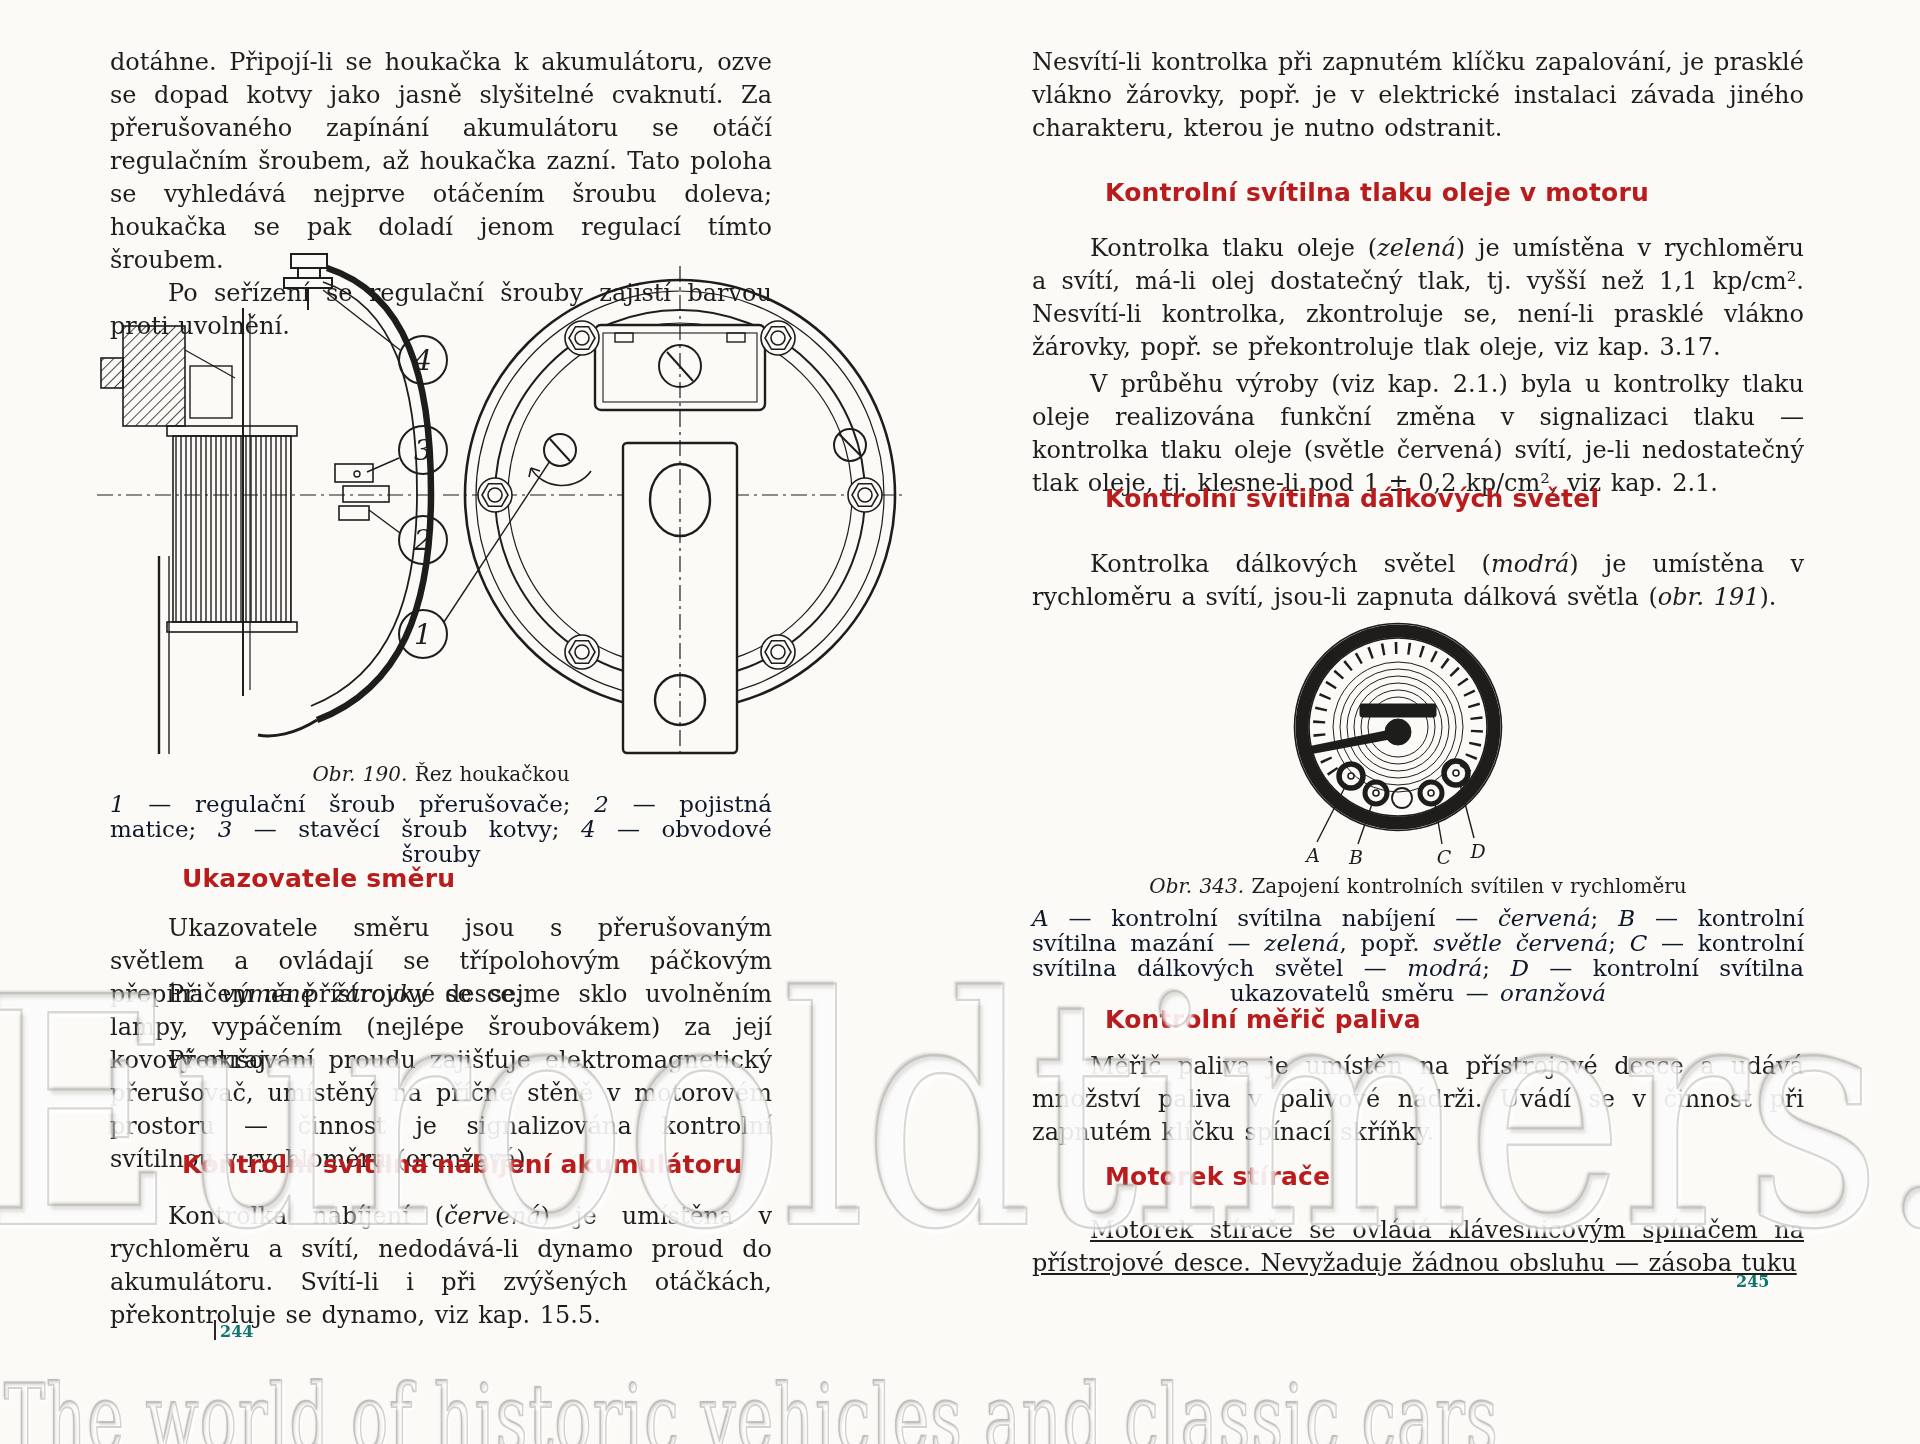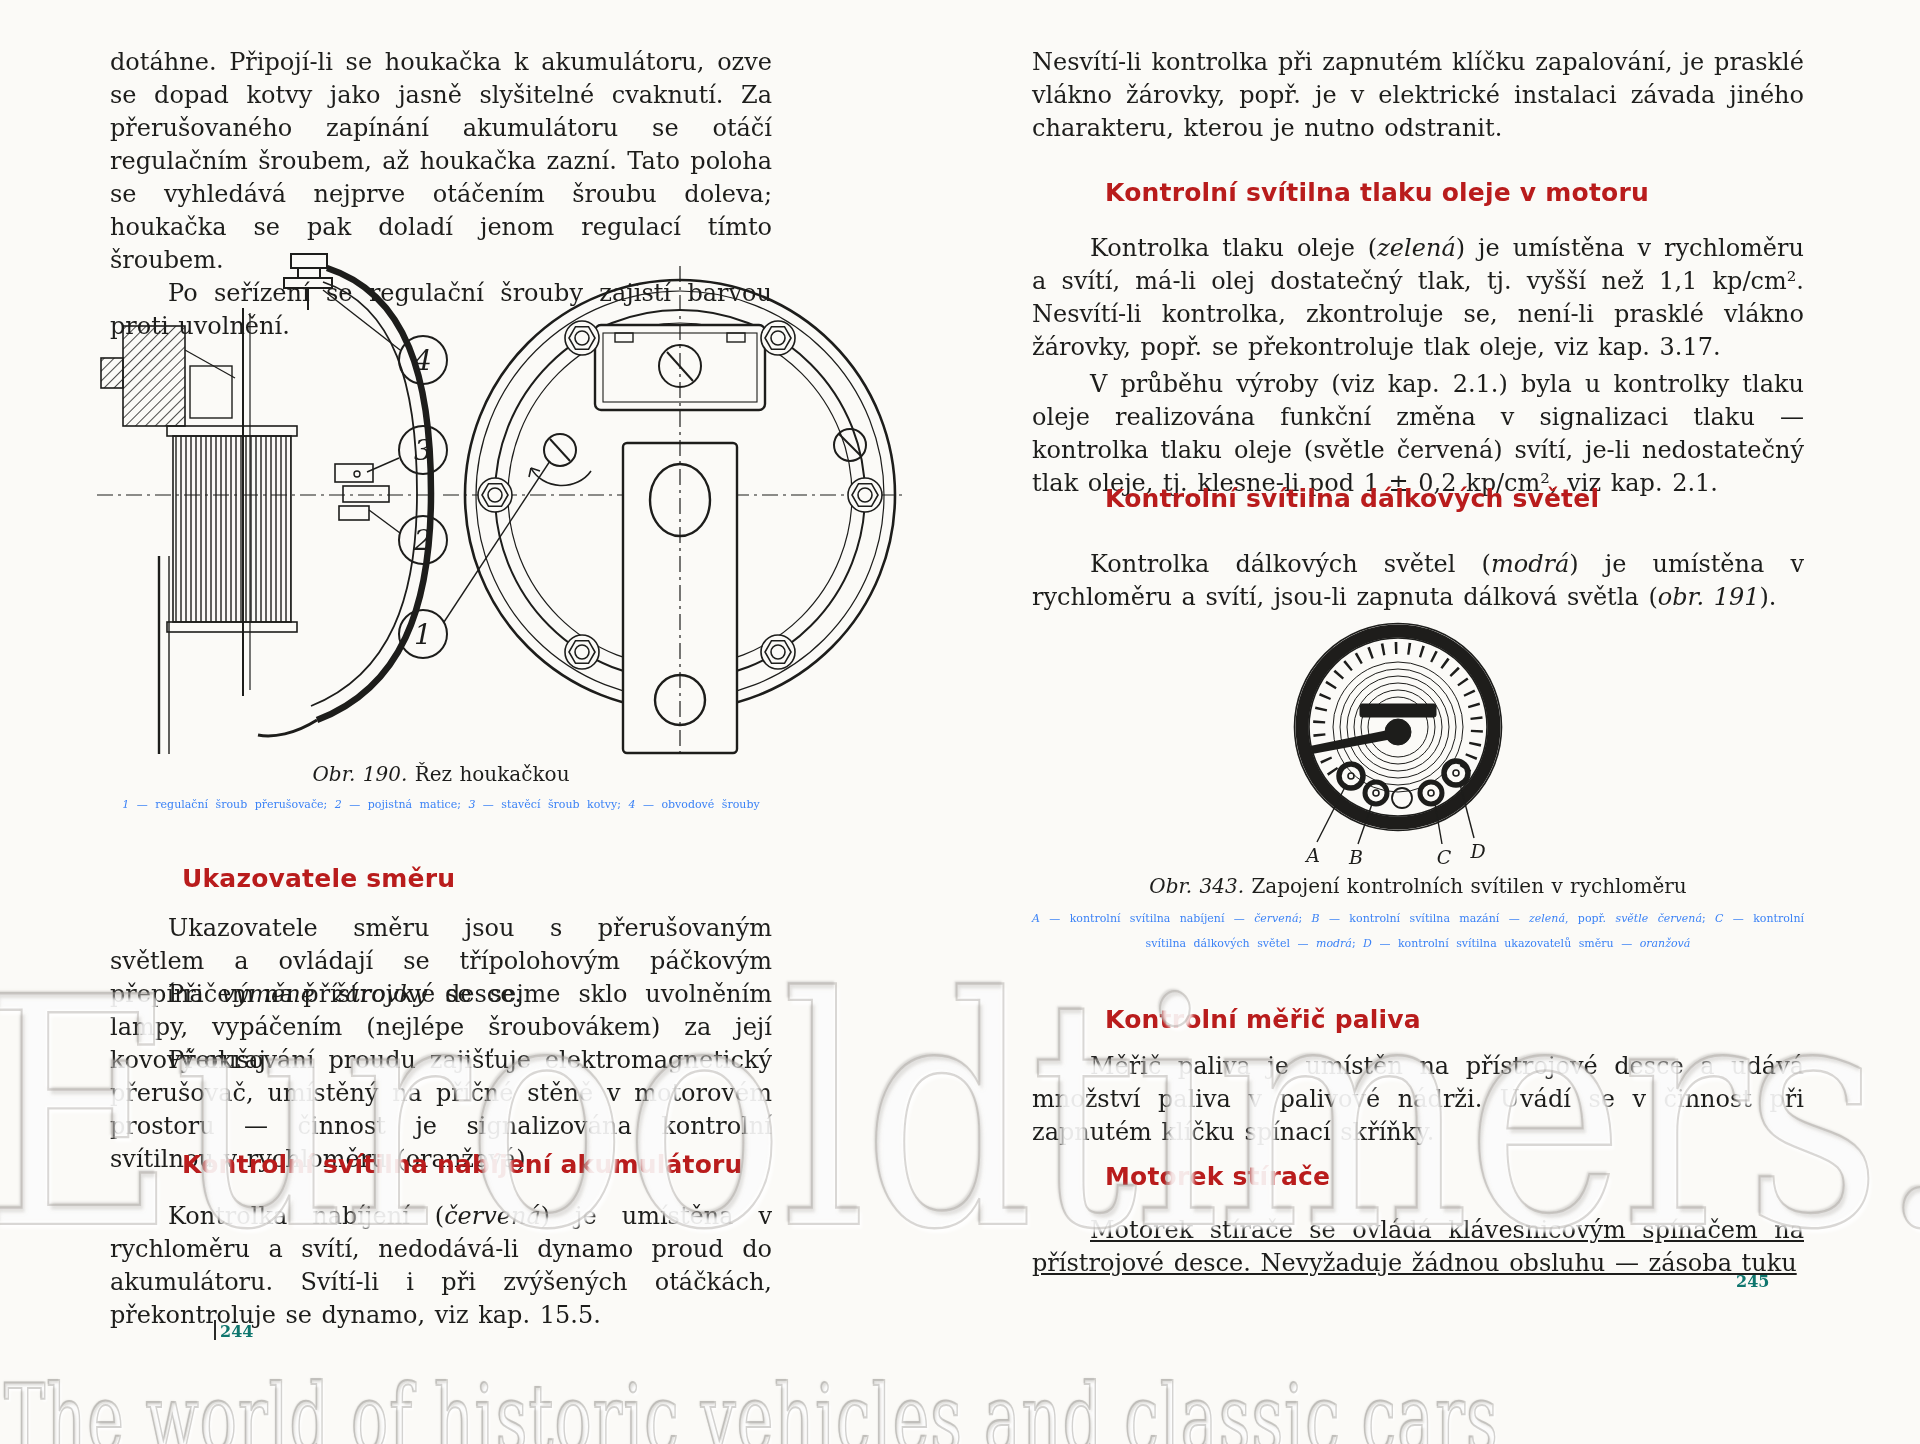--- a/index.html
+++ b/index.html
@@ -15,22 +15,22 @@
   }
   .indent{text-indent:58px;}
   .heading{
     font-family:"DejaVu Sans","Liberation Sans",sans-serif;
     font-weight:700;font-size:25px;color:#b91c1c;letter-spacing:0.2px;
   }
   .caption{
     font-size:20px;text-align:center;color:#1d1d1b;word-spacing:1px;
   }
   .legend{
-    font-size:11px;line-height:25px;text-align:justify;text-align-last:center;
-    word-spacing:4px;color:#3b82f6;
+    font-size:23px;line-height:25px;text-align:justify;text-align-last:center;
+    word-spacing:4px;color:#0f172a;
   }
   .pagenum{
     font-size:16px;font-weight:700;color:#0f766e;
     font-family:"DejaVu Serif","Liberation Serif",serif;
   }
   .figure svg{display:block;}
   
   .wm-big{
     z-index:6;pointer-events:none;white-space:nowrap;
     font-family:"DejaVu Serif","Liberation Serif",serif;

